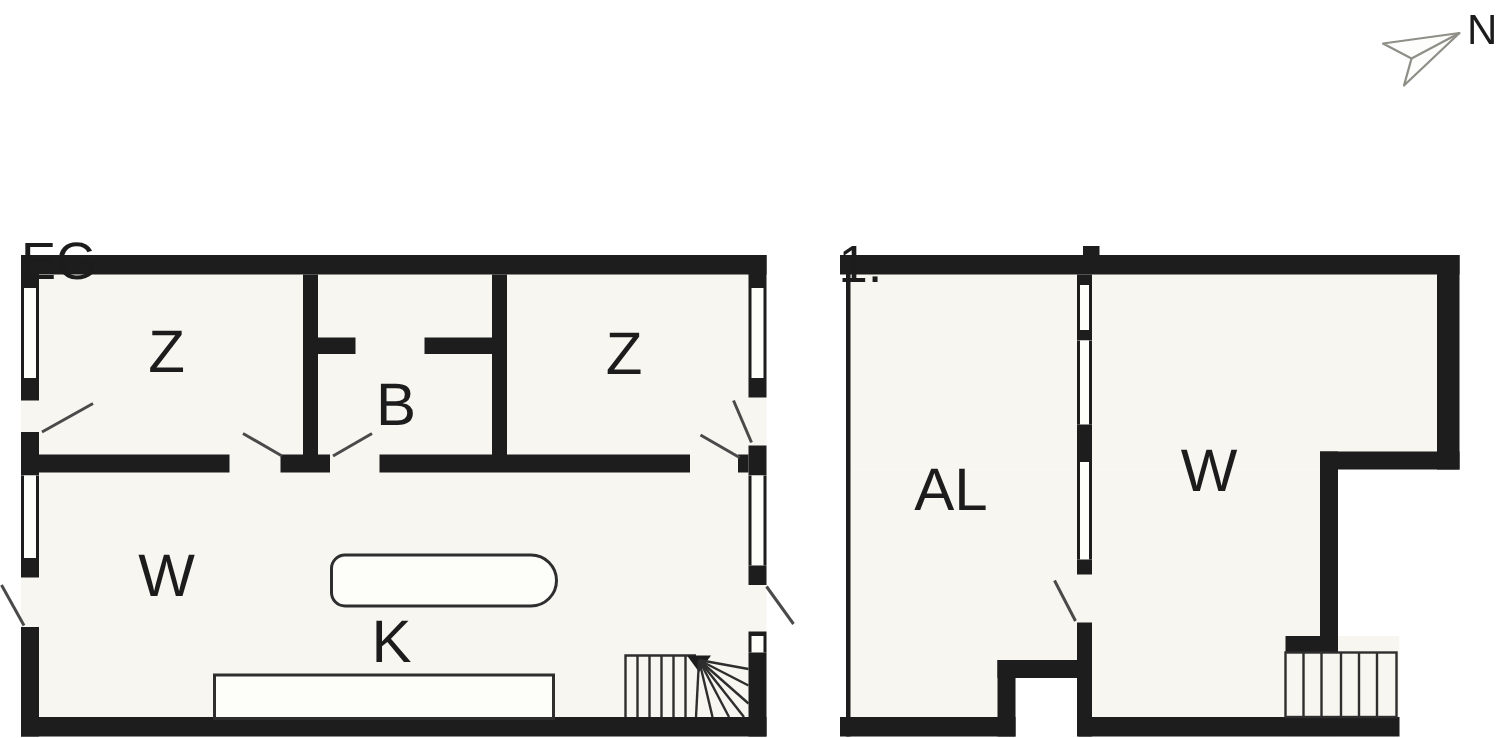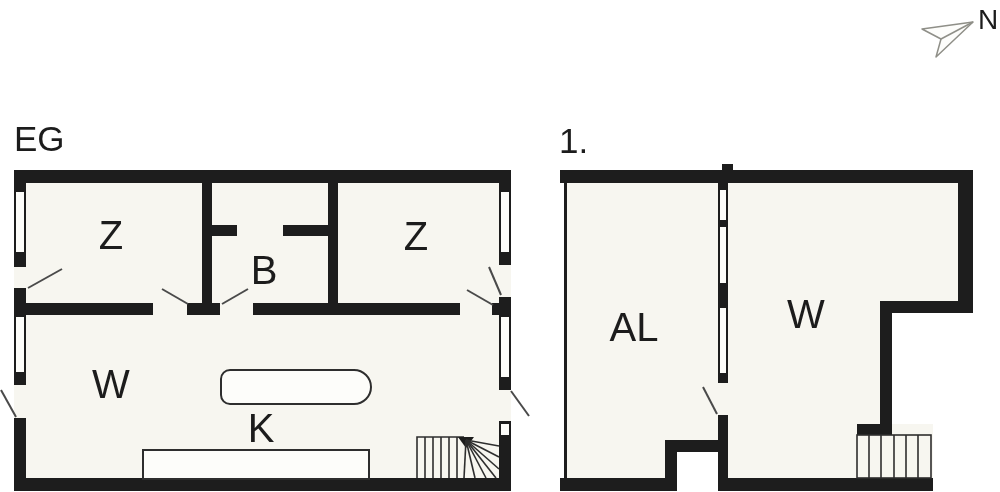--- a/index.html
+++ b/index.html
@@ -18,21 +18,21 @@
   }
   .furn{
     position:absolute;background:var(--window-fill);
     border:2px solid var(--line);box-sizing:border-box;
   }
   .room-label{
     position:absolute;transform:translate(-50%,-50%);
     font-size:40px;color:var(--text);line-height:1;white-space:nowrap;
   }
   .plan-title{
-    position:absolute;font-size:35px;color:var(--text);line-height:1;white-space:nowrap;
+    position:absolute;font-size:35px;color:var(--text);line-height:1;white-space:nowrap;margin-top:36px;
   }
   .compass-label{
     position:absolute;font-size:28px;color:var(--text);line-height:1;
   }
   svg.overlay{position:absolute;left:0;top:0;pointer-events:none;}
 </style>
 </head>
 <body>
 
 <div id="canvas">

